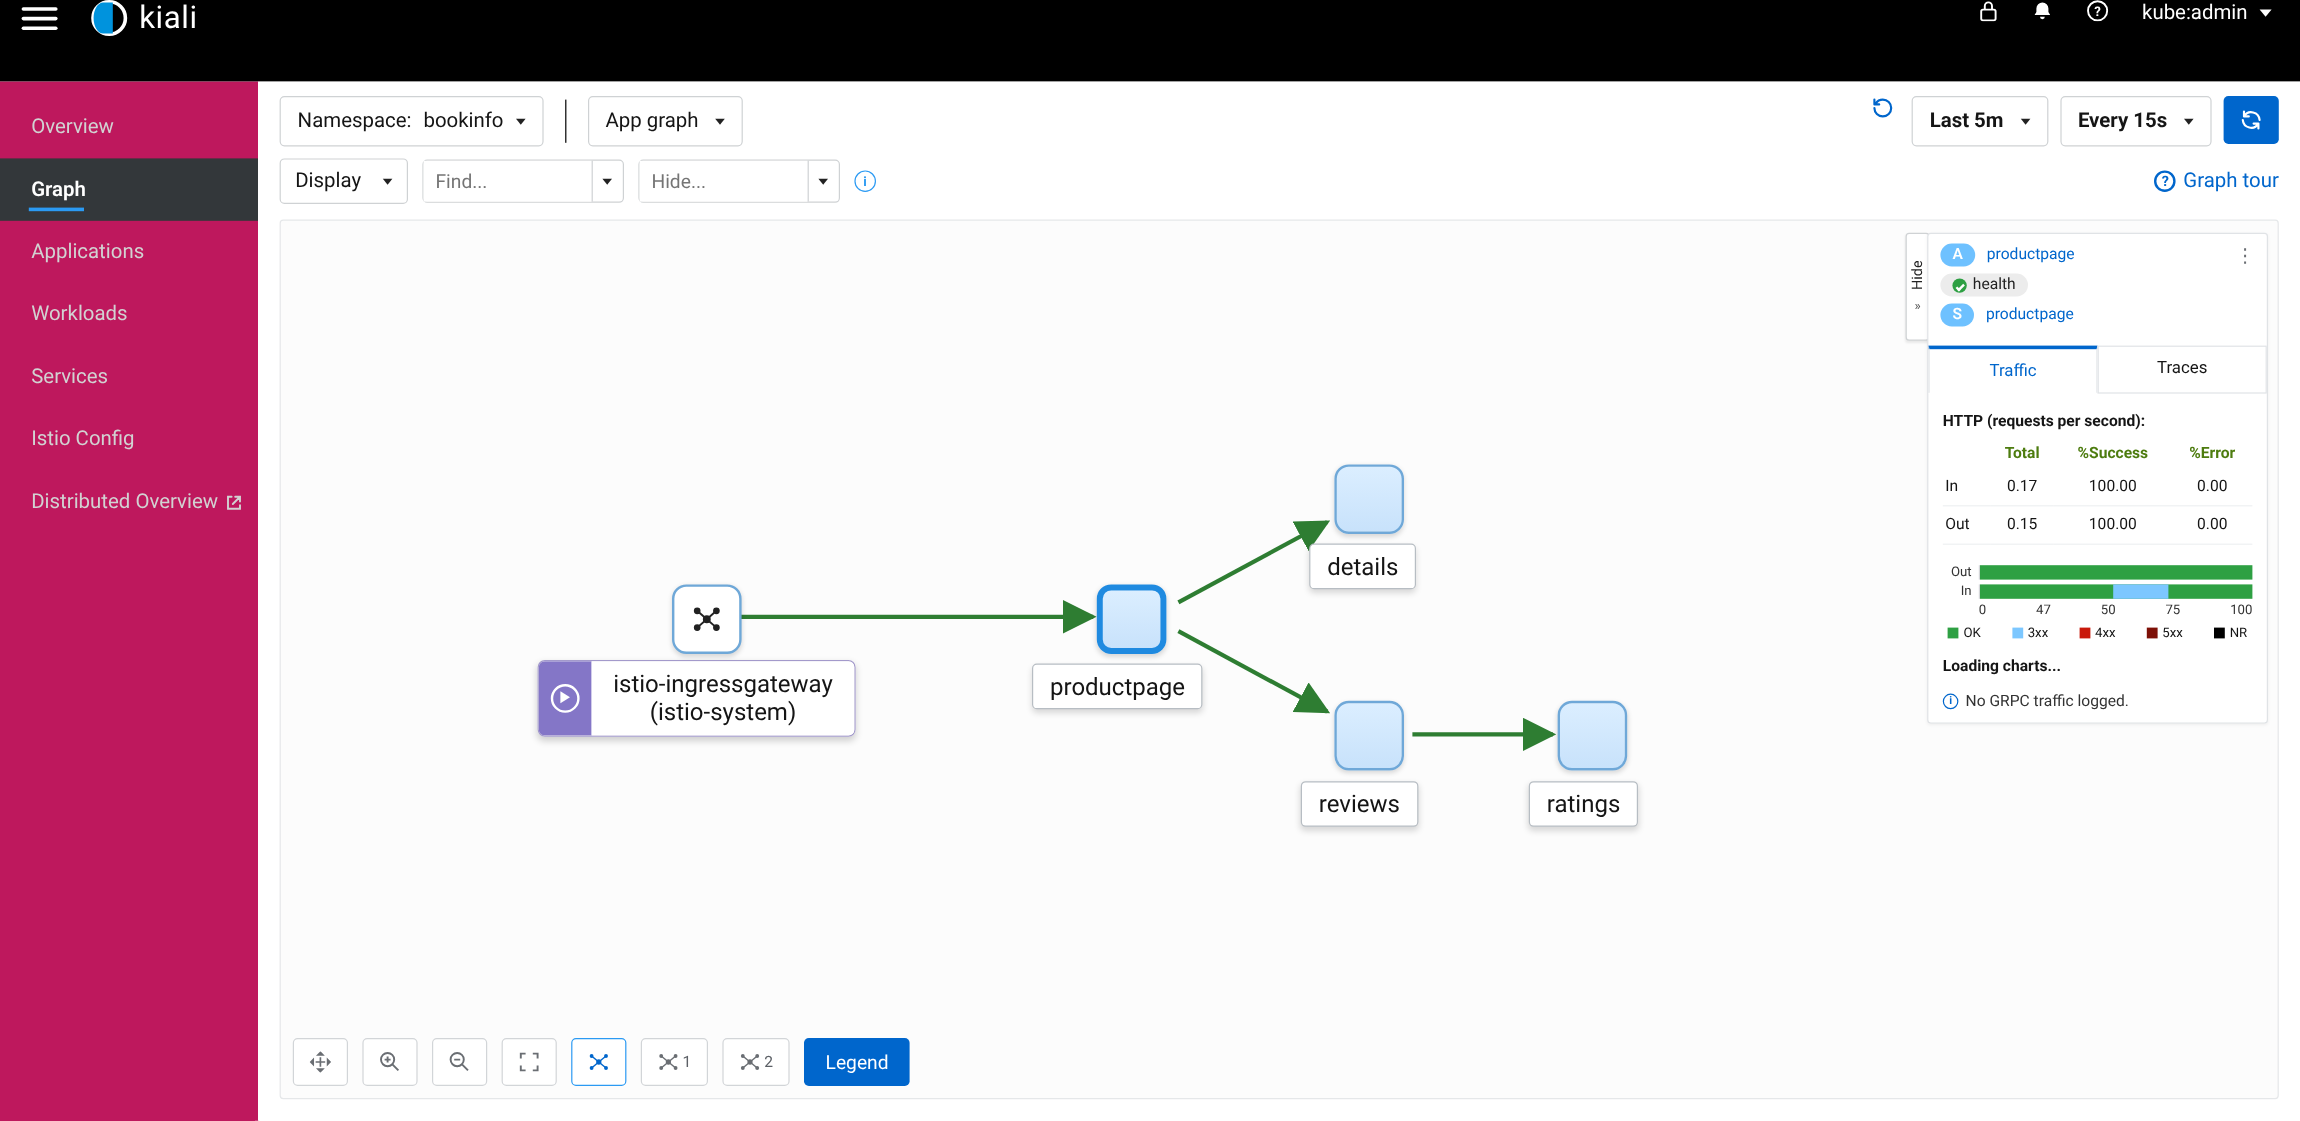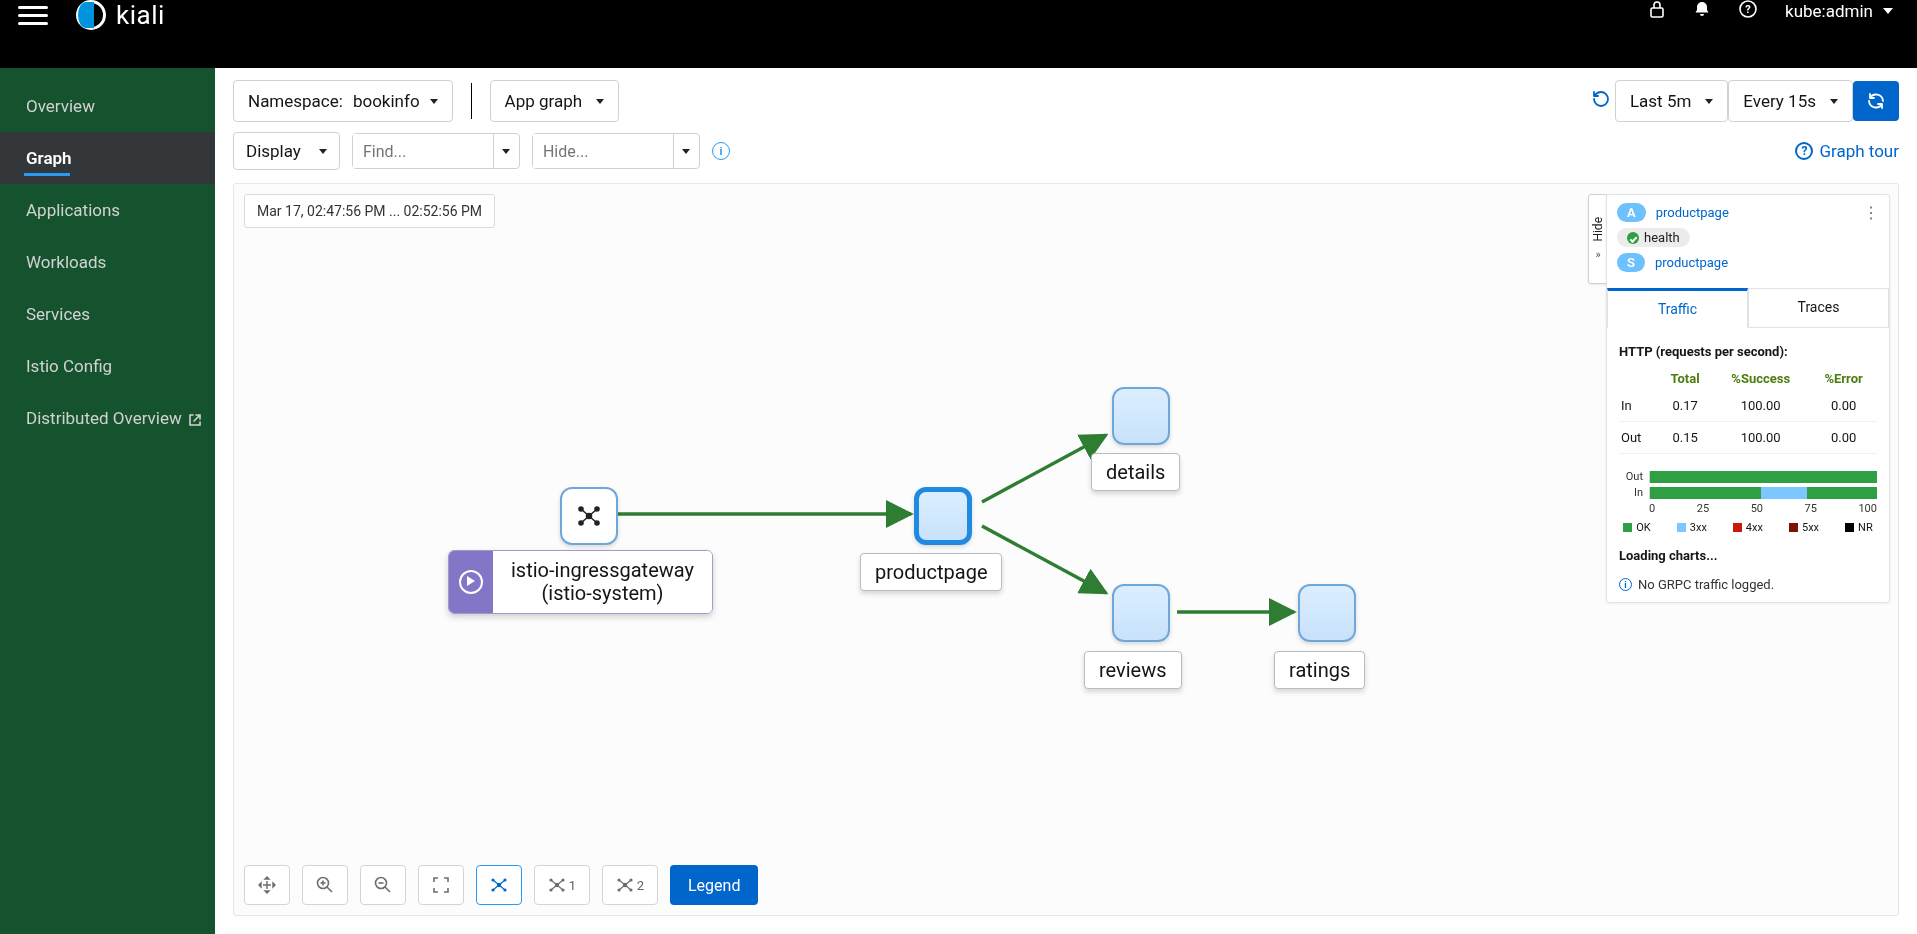--- a/index.html
+++ b/index.html
@@ -15,36 +15,36 @@
 .brand-logo::after{content:"";position:absolute;left:2px;top:2px;right:12px;bottom:2px;background:#0093dd;border-radius:50% 0 0 50%;}
 .brand-text{font-size:26px;font-weight:400;letter-spacing:0.5px;}
 .topbar-spacer{flex:1;}
 .topbar-icons{display:flex;align-items:center;gap:28px;font-size:16px;}
 .topbar-icons .user{display:flex;align-items:center;gap:10px;font-size:17px;}
 .caret-down{width:0;height:0;border-left:5px solid transparent;border-right:5px solid transparent;border-top:6px solid #fff;display:inline-block;}
 .caret-down.dark{border-top-color:#222;}
 .caret-down.sm{border-left-width:4px;border-right-width:4px;border-top-width:5px;}
 
 
-.sidebar{position:absolute;left:0;top:68px;bottom:0;width:216px;background:#14532d;color:#d2d2d2;padding-top:12px;}
+.sidebar{position:absolute;left:0;top:68px;bottom:0;width:216px;background:#be185d;color:#d2d2d2;padding-top:12px;}
 .side-item{padding:16px 12px 16px 26px;font-size:17px;cursor:pointer;display:flex;align-items:center;gap:6px;}
 .side-item.active{background:#33373a;color:#fff;font-weight:600;position:relative;}
 .side-item.active::after{content:"";position:absolute;left:24px;bottom:8px;height:3px;width:46px;background:#2b9af3;}
 .ext-icon{width:14px;height:14px;display:inline-block;}
 
 
 .main{position:absolute;left:215px;right:0;top:68px;bottom:0;background:#fff;}
 
 
 .toolbar{display:flex;align-items:center;padding:12px 18px 10px 18px;gap:12px;}
 .box{border:1px solid #cfd2d4;border-radius:4px;background:#fff;display:flex;align-items:center;font-size:17px;}
 .ns-box{padding:10px 14px;gap:10px;}
 .graph-type-sep{height:36px;width:1px;background:#000;margin:0 6px;}
 .graphtype-box{padding:10px 14px;gap:14px;}
-.toolbar-right{margin-left:auto;display:flex;align-items:center;}
+.toolbar-right{margin-left:auto;display:flex;gap:10px;font-weight:bold;}
 .btn-refresh{width:46px;height:40px;background:#0066cc;border-radius:4px;display:flex;align-items:center;justify-content:center;cursor:pointer;}
 .history-icon{color:#0066cc;font-size:20px;margin-right:4px;}
 .time-box{padding:10px 14px;gap:14px;}
 
 
 .toolbar2{display:flex;align-items:center;padding:0 18px 10px 18px;gap:12px;}
 .display-box{padding:8px 12px;gap:18px;font-size:17px;}
 .input-box{padding:0;height:36px;display:flex;align-items:stretch;}
 .input-box input{border:none;outline:none;padding:0 10px;font-size:16px;width:140px;}
 .input-box .chev{width:26px;border-left:1px solid #cfd2d4;display:flex;align-items:center;justify-content:center;}
@@ -242,21 +242,20 @@
     </div>
     <div class="info-circ">i</div>
 
     <div class="graph-tour">
       <div class="help-circ">?</div>
       <span>Graph tour</span>
     </div>
   </div>
 
   <div class="canvas-wrap">
-    <div class="timestamp">Mar 17, 02:47:56 PM ... 02:52:56 PM</div>
 
     <svg class="edges">
       <defs>
         <marker id="arr" viewBox="0 0 10 10" refX="9" refY="5" markerWidth="8" markerHeight="8" orient="auto">
           <path d="M0 0 L10 5 L0 10 z" fill="#2e7d32"></path>
         </marker>
       </defs>
       <line x1="370" y1="330" x2="677" y2="330" stroke="#2e7d32" stroke-width="3.5" marker-end="url(#arr)"></line>
       <line x1="748" y1="318" x2="872" y2="251" stroke="#2e7d32" stroke-width="3.5" marker-end="url(#arr)"></line>
       <line x1="748" y1="342" x2="872" y2="409" stroke="#2e7d32" stroke-width="3.5" marker-end="url(#arr)"></line>
@@ -442,21 +441,21 @@
           <div class="mini-row">
               <div class="lbl">Out</div>
               <div class="mini-bar"></div>
             </div>
           <div class="mini-row">
               <div class="lbl">In</div>
               <div class="mini-bar in"></div>
             </div>
           <div class="axis">
             <span>0</span>
-            <span>25</span>
+            <span>47</span>
             <span>50</span>
             <span>75</span>
             <span>100</span>
           </div>
           <div class="legend" id="mini-legend">
               <span>
                 <span class="sw" style="background: rgb(46, 160, 67);"></span>
                 <span>OK</span>
               </span>
               <span>

